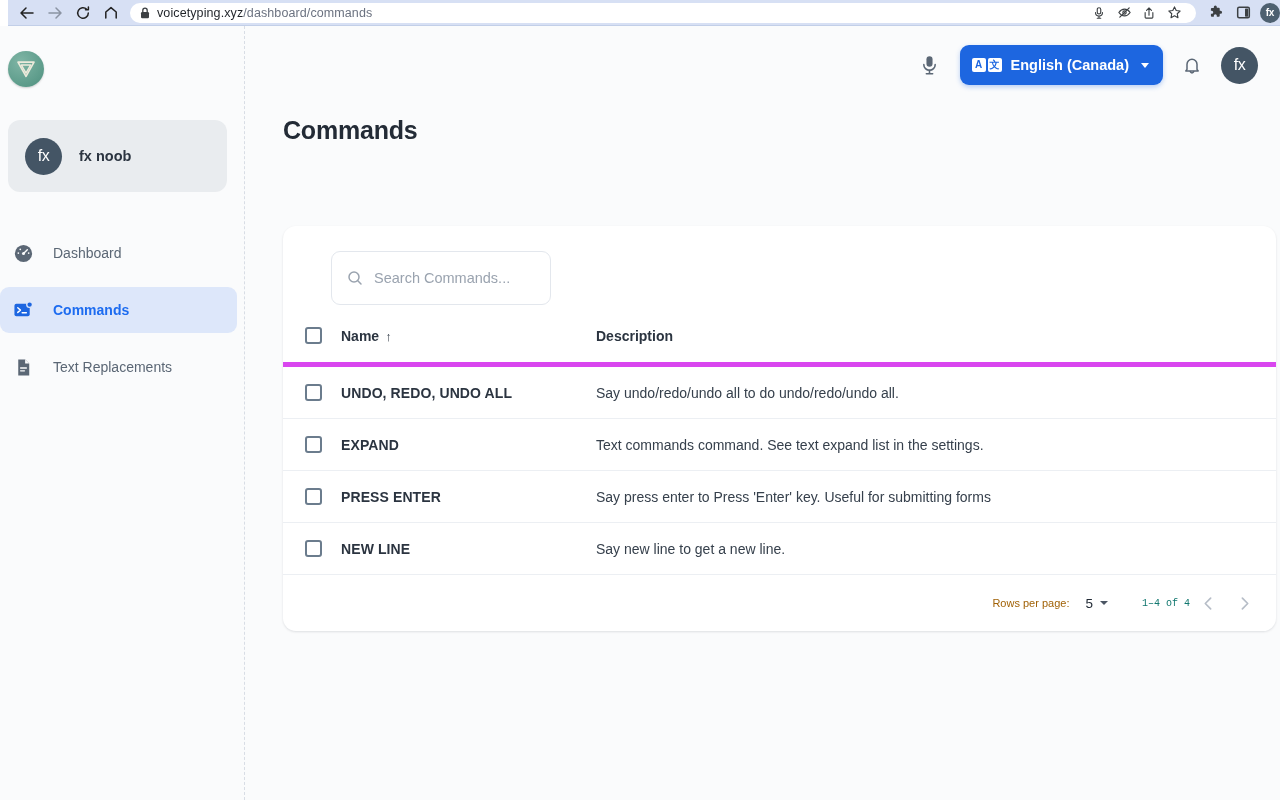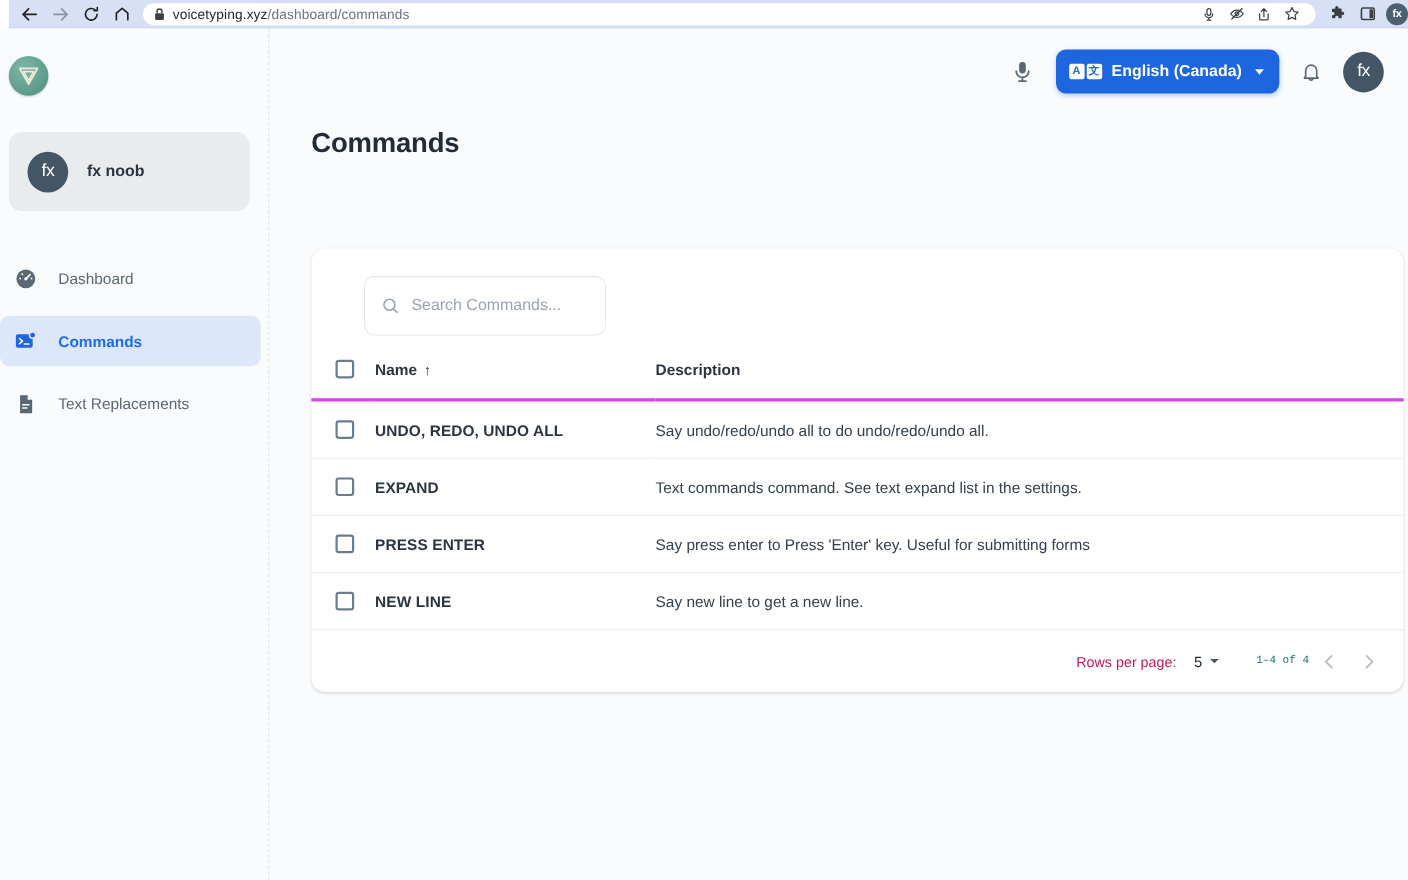--- a/index.html
+++ b/index.html
@@ -203,21 +203,21 @@
     padding: 0 15px;
     margin-left: 26px;
   }
   .search-ph { font-size: 14.5px; color: #9aa3af; }
 
   table { width: 100%; border-collapse: collapse; margin-top: 22px; }
   thead th {
     text-align: left;
     font-size: 14px; font-weight: 700; color: #2b3440;
     padding: 0 0 18px 0;
-    border-bottom: 3px solid #d946ef;
+    border-bottom: 5px solid #d946ef;
   }
   th.col-check, td.col-check { width: 58px; padding-left: 22px; }
   th.col-name, td.col-name { width: 255px; }
   th.col-desc, td.col-desc { }
   tbody td {
     font-size: 14px; color: #2b3440;
     padding: 17px 0;
     border-bottom: 1px solid #eceff3;
     vertical-align: middle;
   }
@@ -230,21 +230,21 @@
     display: block;
   }
   .sort-arrow { margin-left: 6px; color: #2b3440; font-size: 13px; }
 
   .pager {
     height: 56px;
     display: flex; align-items: center; justify-content: flex-end;
     gap: 0;
     padding-right: 14px;
   }
-  .pager-label { font-size: 13px; color: #be185d; }
+  .pager-label { font-size: 11px; color: #a16207; }
   .rows-sel {
     display: flex; align-items: center; gap: 7px;
     margin-left: 16px;
     font-size: 13.5px; color: #222b36;
   }
   .caret-sm {
     width: 0; height: 0;
     border-left: 4px solid transparent;
     border-right: 4px solid transparent;
     border-top: 4.5px solid #4b5563;

